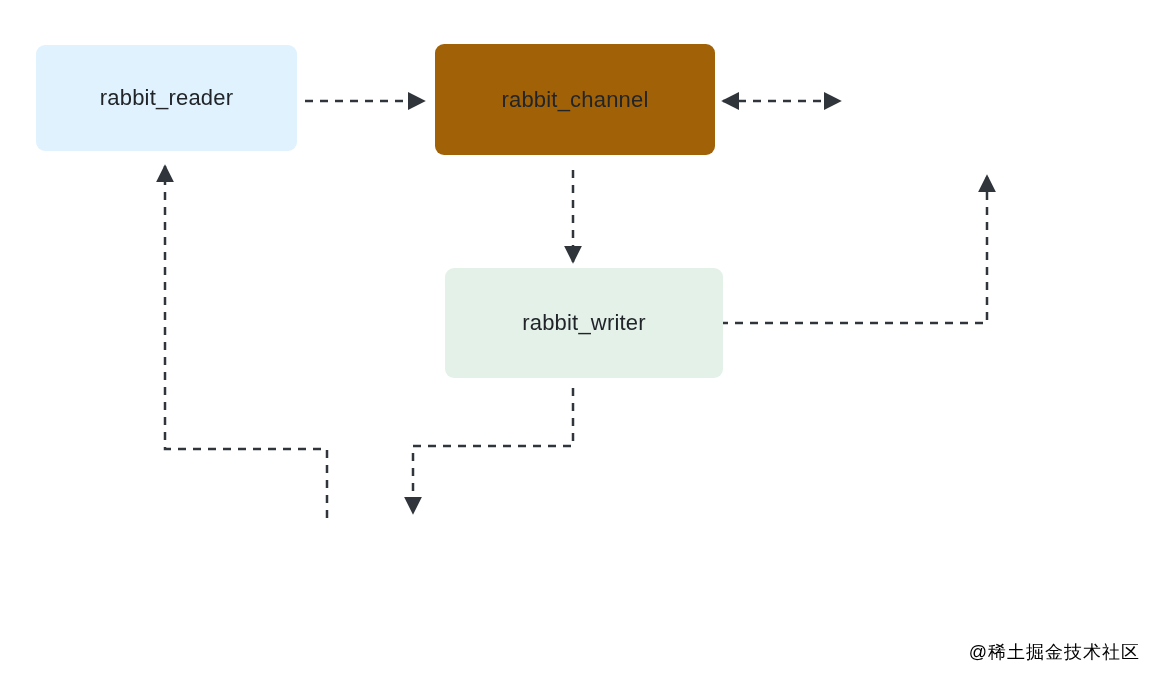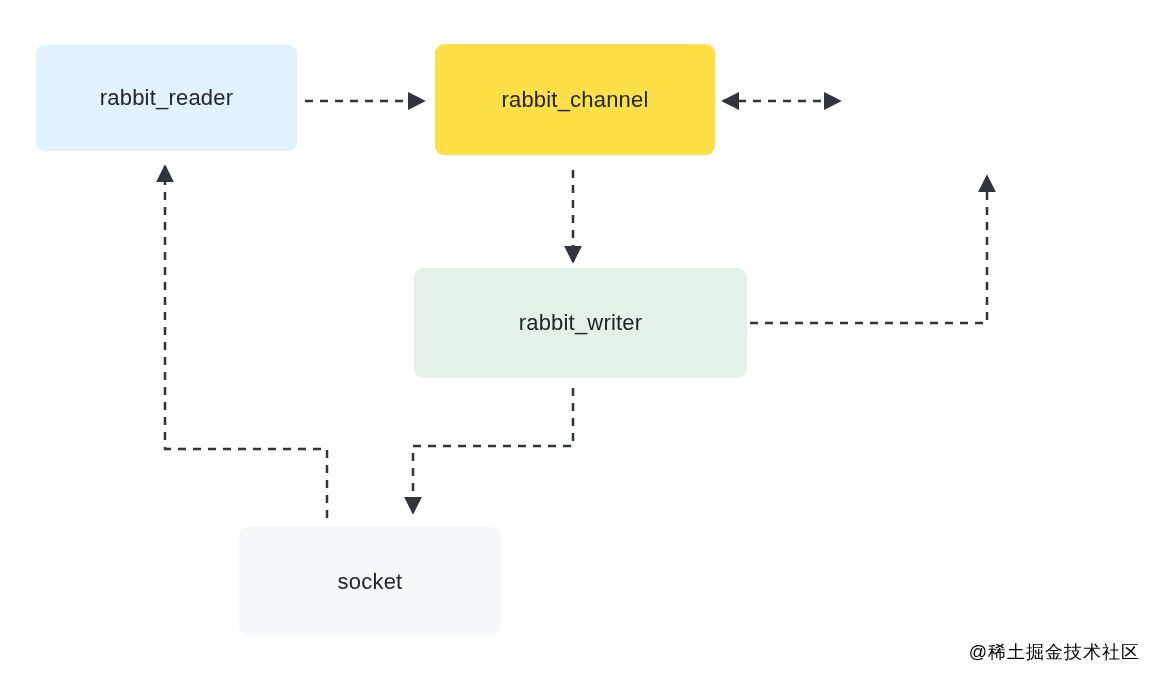--- a/index.html
+++ b/index.html
@@ -35,21 +35,21 @@
     align-items: center;
     justify-content: center;
     color: #212529;
     font-size: 22px;
     letter-spacing: 0.2px;
     white-space: nowrap;
   }
   .node-rabbit-reader   { left: 36px;  top: 45px;  width: 261px; height: 106px; }
   .node-rabbit-channel  { left: 435px; top: 44px;  width: 280px; height: 111px; }
   .node-amqqueue-process{ left: 848px; top: 46px;  width: 280px; height: 108px; }
-  .node-rabbit-writer   { left: 414px; top: 268px; width: 333px; height: 110px; }
+  .node-rabbit-writer   { left: 445px; top: 268px; width: 278px; height: 110px; }
   .node-socket          { left: 239px; top: 527px; width: 262px; height: 109px; }
   .watermark {
     position: absolute;
     right: 22px;
     bottom: 14px;
     color: #000000;
     font-size: 18px;
     letter-spacing: 1px;
     user-select: none;
   }
@@ -76,28 +76,25 @@
 
     <polyline points="327,518 327,449 165,449 165,166" fill="none" stroke="#2f353b" stroke-width="2.5" stroke-dasharray="8 7" marker-end="url(#ah)"></polyline>
 
     <polyline points="573,388 573,446 413,446 413,513" fill="none" stroke="#2f353b" stroke-width="2.5" stroke-dasharray="8 7" marker-end="url(#ah)"></polyline>
   </svg>
 
   <div class="node node-rabbit-reader" style="background-color: rgb(224, 242, 253);">
     <span>rabbit_reader</span>
   </div>
 
-  <div class="node node-rabbit-channel" style="background-color: #fde047;">
+  <div class="node node-rabbit-channel" style="background-color: #a16207;">
     <span>rabbit_channel</span>
   </div>
 
 
   <div class="node node-rabbit-writer" style="background-color: rgb(228, 241, 233);">
     <span>rabbit_writer</span>
   </div>
 
-  <div class="node node-socket" style="background-color: rgb(246, 248, 250);">
-    <span>socket</span>
-  </div>
 
   <div class="watermark">@稀土掘金技术社区</div>
 
 </div>
 
 </body></html>

